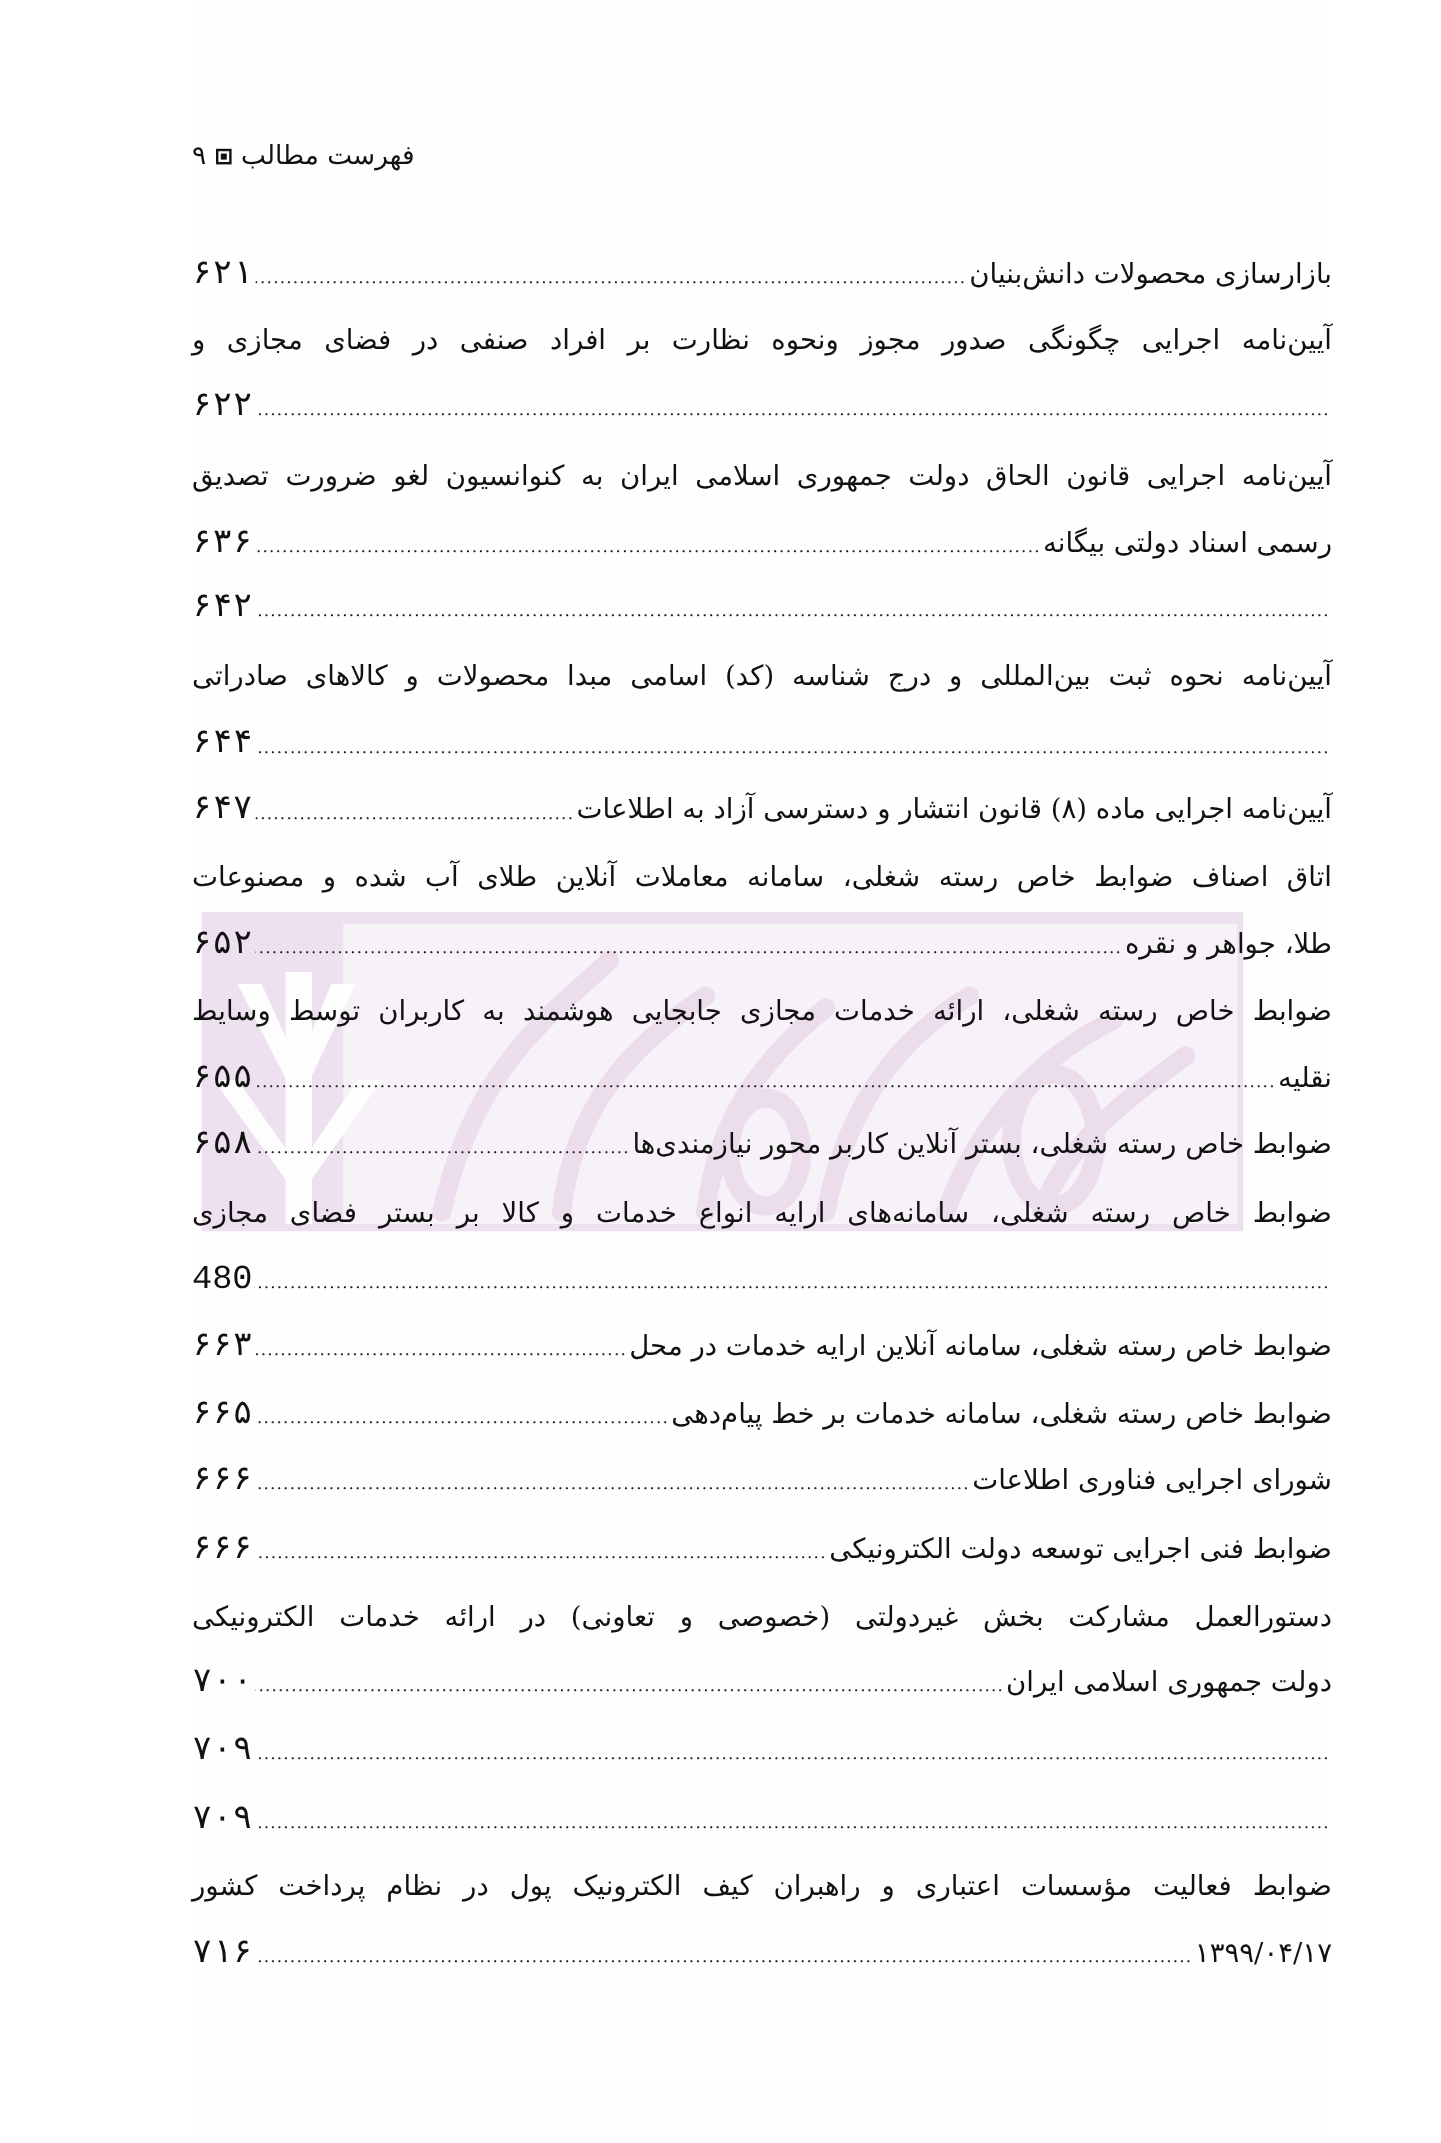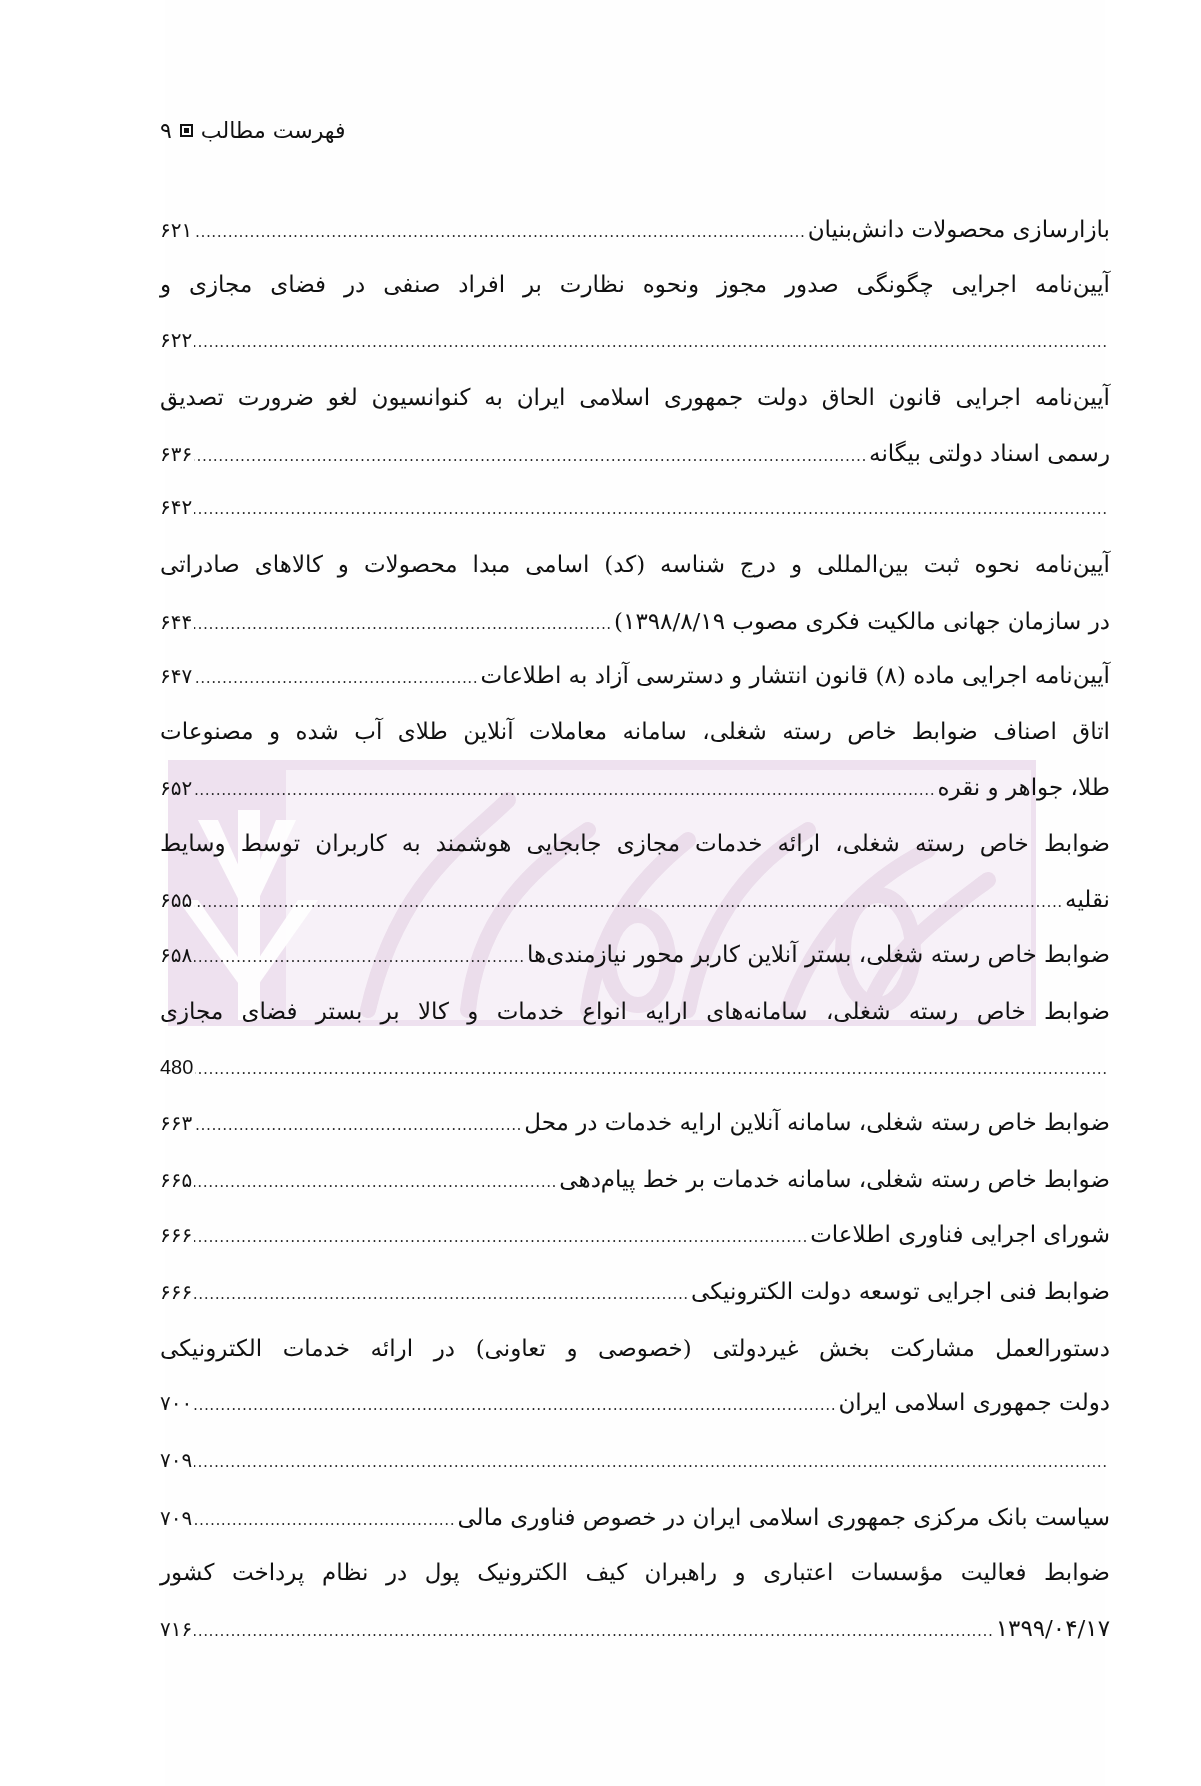--- a/index.html
+++ b/index.html
@@ -116,22 +116,22 @@
       font-size: 14px;
       line-height: 40px;
       color: #222;
       margin: 0 2px;
     }
     .toc-line.leader .dots::before {
       content: "........................................................................................................................................................................................................................................";
     }
     .toc-line.leader .page-num {
       flex: 0 0 auto;
-      font-family: Liberation Sans, sans-serif;
-      font-size: 20px;
+      font-family: Liberation Mono, monospace;
+      font-size: 28px;
     }
   </style>
 </head>
 <body>
 
 <div class="page">
   <div class="page-shade"></div>
 
   <div class="watermark">
     <div class="watermark-inner"></div>
@@ -186,21 +186,20 @@
       <span class="page-num">۶۳۶</span>
     </div>
     <div class="toc-line leader" style="top:487px">
       <span class="dots"></span>
       <span class="page-num">۶۴۲</span>
     </div>
     <div class="toc-line justified" style="top:544px">
       <span>آیین‌نامه نحوه ثبت بین‌المللی و درج شناسه (کد) اسامی مبدا محصولات و کالاهای صادراتی</span>
     </div>
     <div class="toc-line leader" style="top:601px">
-      <span class="title">در سازمان جهانی مالکیت فکری مصوب ۱۳۹۸/۸/۱۹)</span>
       <span class="dots"></span>
       <span class="page-num">۶۴۴</span>
     </div>
     <div class="toc-line leader" style="top:655px">
       <span class="title">آیین‌نامه اجرایی ماده (۸) قانون انتشار و دسترسی آزاد به اطلاعات</span>
       <span class="dots"></span>
       <span class="page-num">۶۴۷</span>
     </div>
     <div class="toc-line justified" style="top:711px">
       <span>اتاق اصناف ضوابط خاص رسته شغلی، سامانه معاملات آنلاین طلای آب شده و مصنوعات</span>
@@ -256,21 +255,20 @@
     <div class="toc-line leader" style="top:1382px">
       <span class="title">دولت جمهوری اسلامی ایران</span>
       <span class="dots"></span>
       <span class="page-num">۷۰۰</span>
     </div>
     <div class="toc-line leader" style="top:1440px">
       <span class="dots"></span>
       <span class="page-num">۷۰۹</span>
     </div>
     <div class="toc-line leader" style="top:1497px">
-      <span class="title">سیاست بانک مرکزی جمهوری اسلامی ایران در خصوص فناوری مالی</span>
       <span class="dots"></span>
       <span class="page-num">۷۰۹</span>
     </div>
     <div class="toc-line justified" style="top:1552px">
       <span>ضوابط فعالیت مؤسسات اعتباری و راهبران کیف الکترونیک پول در نظام پرداخت کشور</span>
     </div>
     <div class="toc-line leader" style="top:1608px">
       <span class="title">۱۳۹۹/۰۴/۱۷</span>
       <span class="dots"></span>
       <span class="page-num">۷۱۶</span>

